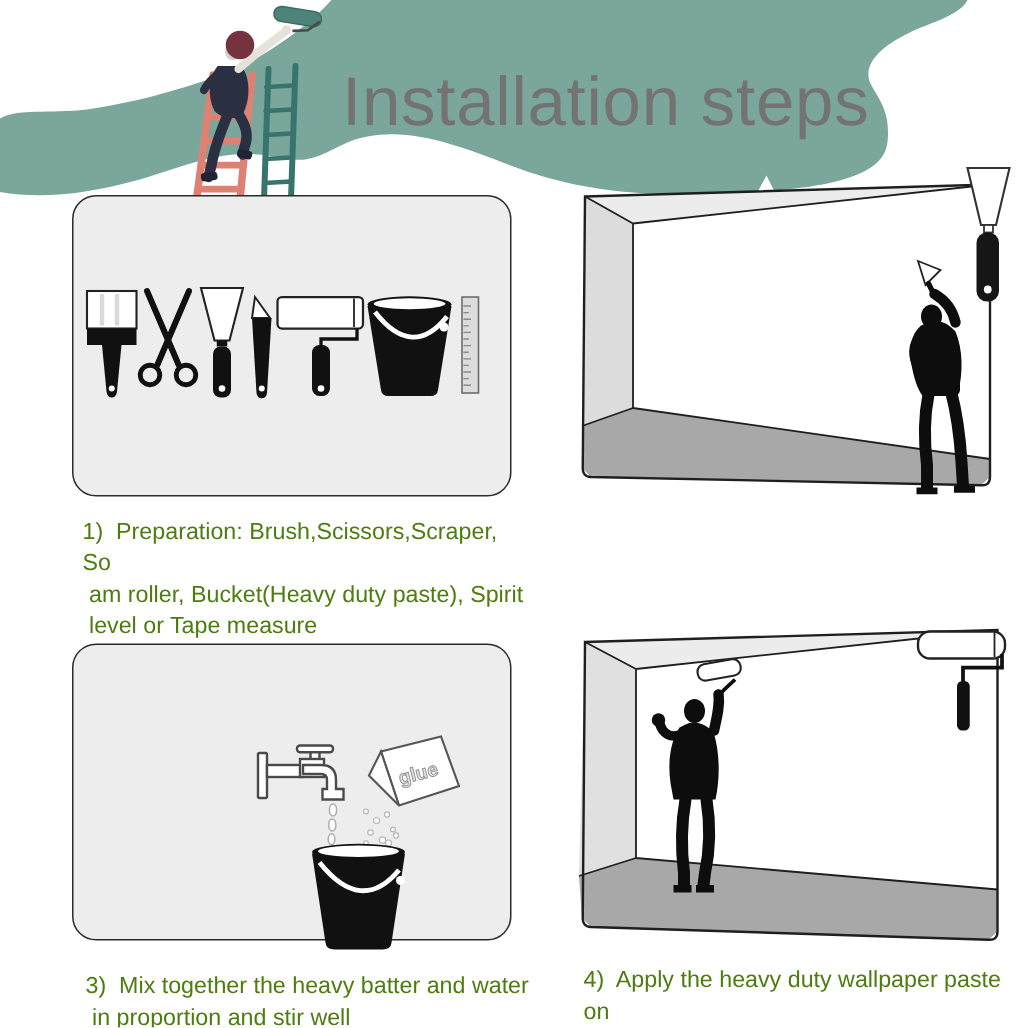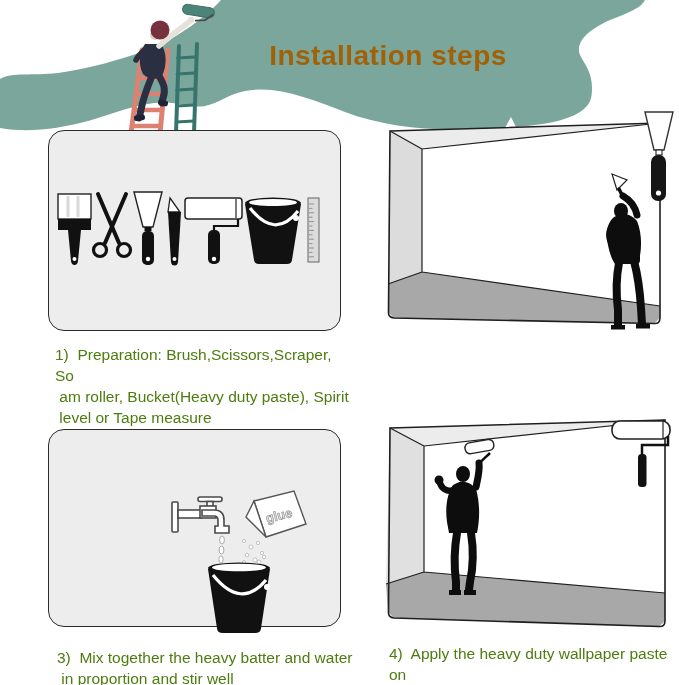--- a/index.html
+++ b/index.html
@@ -1,20 +1,20 @@
 <!DOCTYPE html>
 <html><head>
 <meta charset="utf-8">
 <style>
   html,body{margin:0;padding:0;background:#fff;}
   .stage{position:relative;width:679px;height:685px;background:#fff;overflow:hidden;
          font-family:"Liberation Sans",sans-serif;}
   .abs{position:absolute;}
   .page-title{position:absolute;left:228px;top:40px;width:320px;text-align:center;
-    font-size:28px;font-weight:bold;color:#a16207;letter-spacing:.5px;white-space:nowrap;}
+    font-size:46px;font-weight:normal;color:#737373;letter-spacing:.5px;white-space:nowrap;}
   .panel-box{position:absolute;background:#ededed;border:1.6px solid #2b2b2b;border-radius:16px;}
   .caption{position:absolute;color:#4d7c0f;font-size:15.5px;line-height:21px;white-space:pre-wrap;}
   svg{display:block;overflow:visible;}
 </style>
 </head>
 <body>
 
 <div class="stage">
 
   <svg class="abs" style="left:0;top:0" width="679" height="140" viewBox="0 0 679 140">

